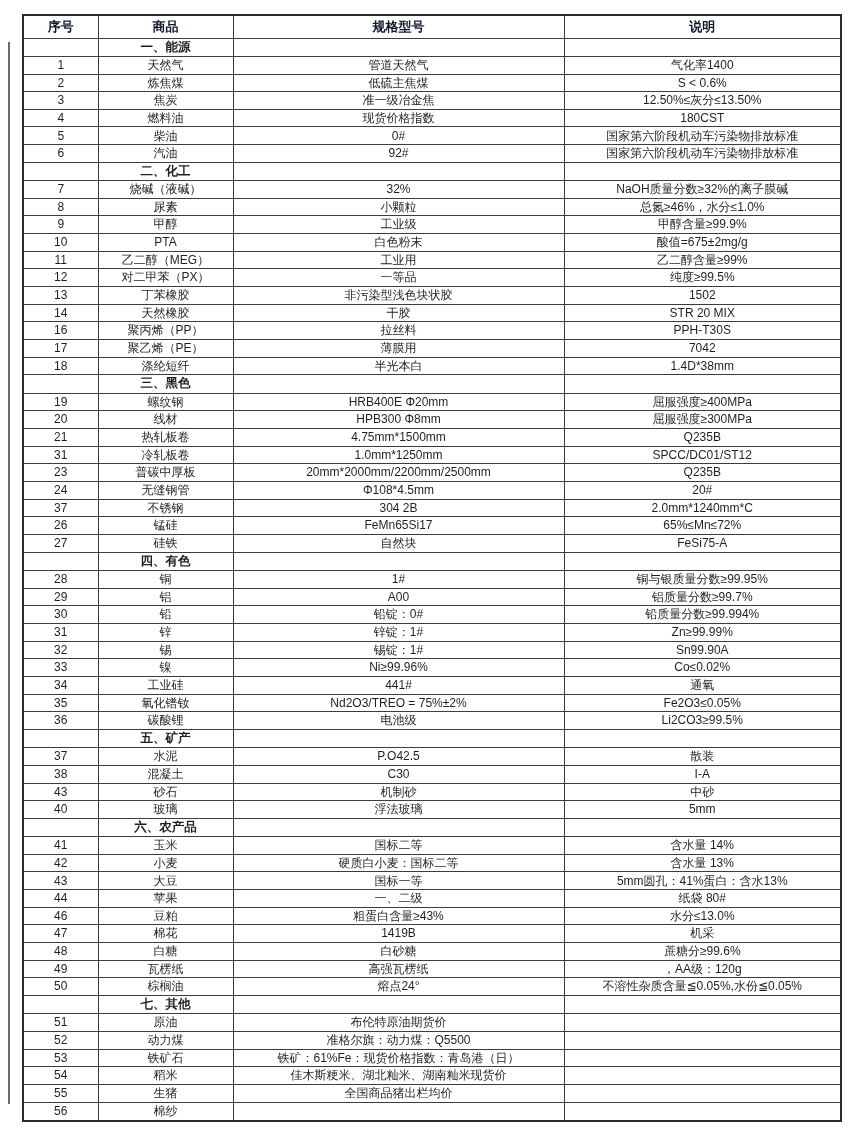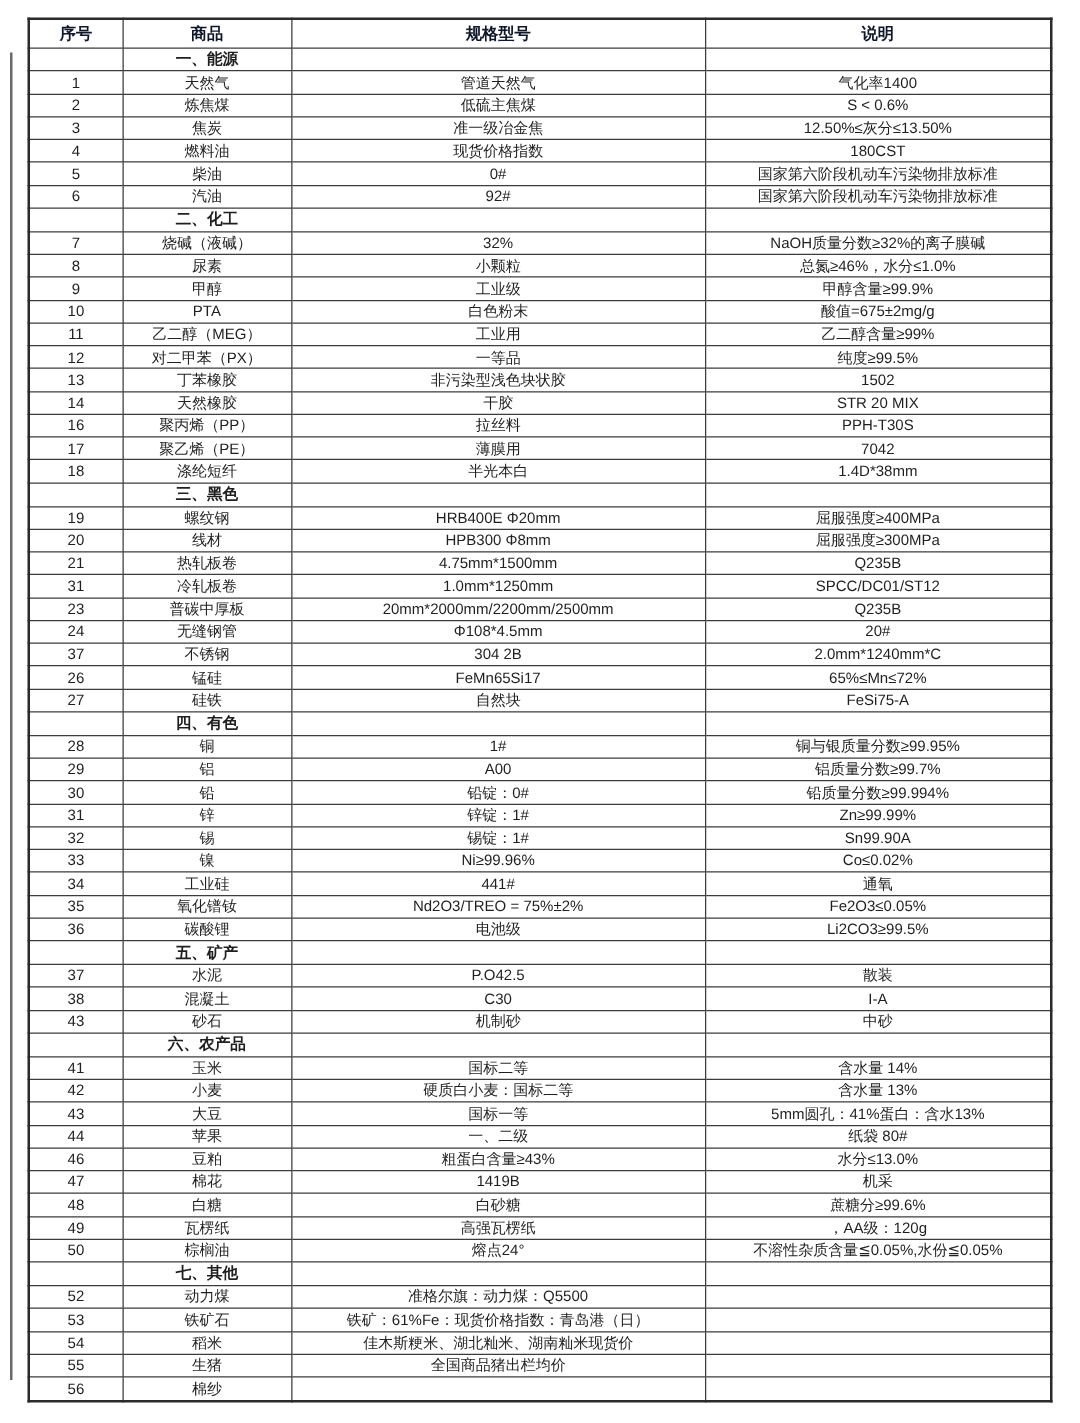--- a/index.html
+++ b/index.html
@@ -337,20 +337,26 @@
           <td>混凝土</td>
           <td>C30</td>
           <td>I-A</td>
         </tr>
         <tr>
           <td>43</td>
           <td>砂石</td>
           <td>机制砂</td>
           <td>中砂</td>
         </tr>
+        <tr>
+          <td>40</td>
+          <td>玻璃</td>
+          <td>浮法玻璃</td>
+          <td>5mm</td>
+        </tr>
         <tr class="cat">
           <td></td>
           <td class="cat-title">六、农产品</td>
           <td></td>
           <td></td>
         </tr>
         <tr>
           <td>41</td>
           <td>玉米</td>
           <td>国标二等</td>
@@ -401,20 +407,26 @@
         <tr>
           <td>50</td>
           <td>棕榈油</td>
           <td>熔点24°</td>
           <td>不溶性杂质含量≦0.05%,水份≦0.05%</td>
         </tr>
         <tr class="cat">
           <td></td>
           <td class="cat-title">七、其他</td>
           <td></td>
+          <td></td>
+        </tr>
+        <tr>
+          <td>51</td>
+          <td>原油</td>
+          <td>布伦特原油期货价</td>
           <td></td>
         </tr>
         <tr>
           <td>52</td>
           <td>动力煤</td>
           <td>准格尔旗：动力煤：Q5500</td>
           <td></td>
         </tr>
         <tr>
           <td>53</td>

